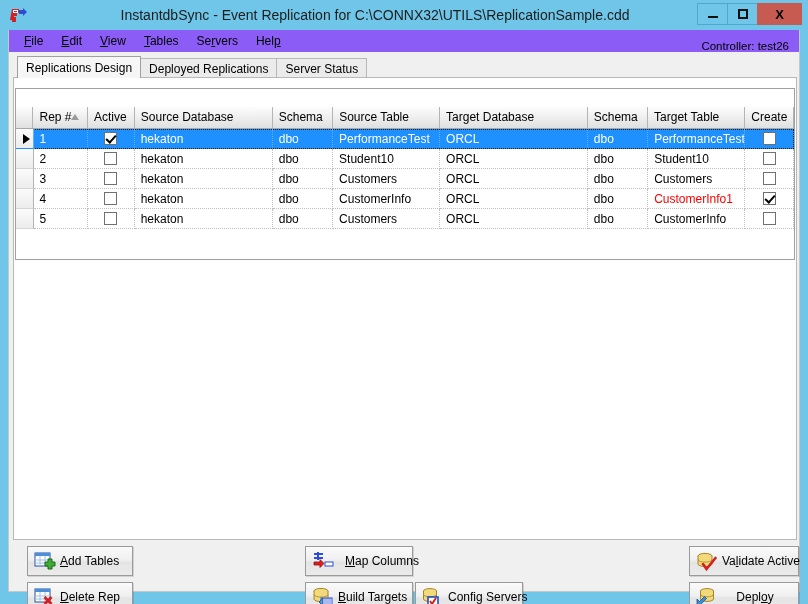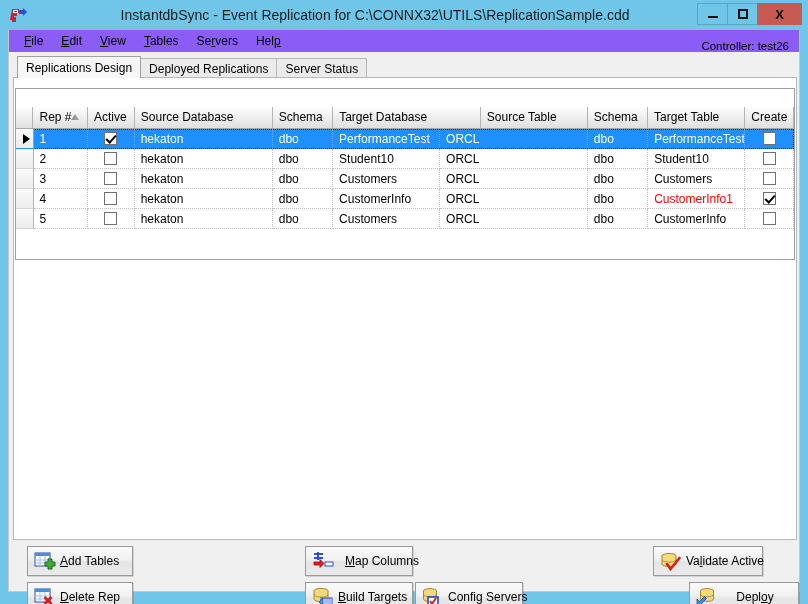--- a/index.html
+++ b/index.html
@@ -353,22 +353,22 @@
     <div class="tabpanel"></div>
 
     <div class="grid">
       <div class="grid-inner" id="grid-inner">
         <div class="grid-header" id="grid-header">
             <div class="hcell rowhdr" style="width: 18px;"></div>
             <div class="hcell" style="width: 56px;"><span>Rep #</span><span class="sort-arrow"></span></div>
             <div class="hcell" style="width: 48px;"><span>Active</span></div>
             <div class="hcell" style="width: 142px;"><span>Source Database</span></div>
             <div class="hcell" style="width: 62px;"><span>Schema</span></div>
+            <div class="hcell" style="width: 110px;"><span>Source Table</span></div>
             <div class="hcell" style="width: 152px;"><span>Target Database</span></div>
-            <div class="hcell" style="width: 110px;"><span>Source Table</span></div>
             <div class="hcell" style="width: 62px;"><span>Schema</span></div>
             <div class="hcell" style="width: 100px;"><span>Target Table</span></div>
             <div class="hcell" style="width: 50px;"><span>Create</span></div>
           </div>
         <div id="grid-body">
             <div class="grow selected" style="top: 22px;">
               <div class="gcell rowhdr" style="width: 18px;">
                 <span class="row-arrow"></span>
               </div>
               <div class="gcell" style="width: 56px;"><span>1</span></div>
@@ -482,21 +482,21 @@
         <svg class="bicon" viewBox="0 0 22 20">
           <ellipse cx="8" cy="4" rx="6.5" ry="2.4" fill="#f2d97a" stroke="#a5862c" stroke-width="1"></ellipse>
           <path d="M1.5 4 v8 a6.5 2.4 0 0 0 13 0 v-8" fill="#f2d97a" stroke="#a5862c" stroke-width="1"></path>
           <path d="M1.5 7.4 a6.5 2.4 0 0 0 13 0" fill="none" stroke="#a5862c" stroke-width="0.8"></path>
           <rect x="6" y="10" width="10" height="9" fill="#ffffff" stroke="#1f4fc0" stroke-width="1.6"></rect>
           <path d="M8 14 l2 3 l4 -6" stroke="#d42020" stroke-width="2" fill="none"></path>
         </svg>
         <span class="blabel">Confi<u>g</u> Servers</span>
       </div>
 
-      <div class="btn" style="left:640px; top:2px; width:110px; height:30px;">
+      <div class="btn" style="left:676px; top:2px; width:110px; height:30px;">
         <svg class="bicon" viewBox="0 0 22 20">
           <ellipse cx="9" cy="5" rx="7" ry="2.6" fill="#f2d97a" stroke="#a5862c" stroke-width="1"></ellipse>
           <path d="M2 5 v8 a7 2.6 0 0 0 14 0 v-8" fill="#f2d97a" stroke="#a5862c" stroke-width="1"></path>
           <path d="M2 8.5 a7 2.6 0 0 0 14 0" fill="none" stroke="#a5862c" stroke-width="0.8"></path>
           <path d="M7 13 l3.5 5 l9 -11" stroke="#d42020" stroke-width="2.6" fill="none" stroke-linecap="round"></path>
         </svg>
         <span class="blabel">Va<u>l</u>idate Active</span>
       </div>
 
       <div class="btn" style="left:676px; top:38px; width:110px; height:30px;">

